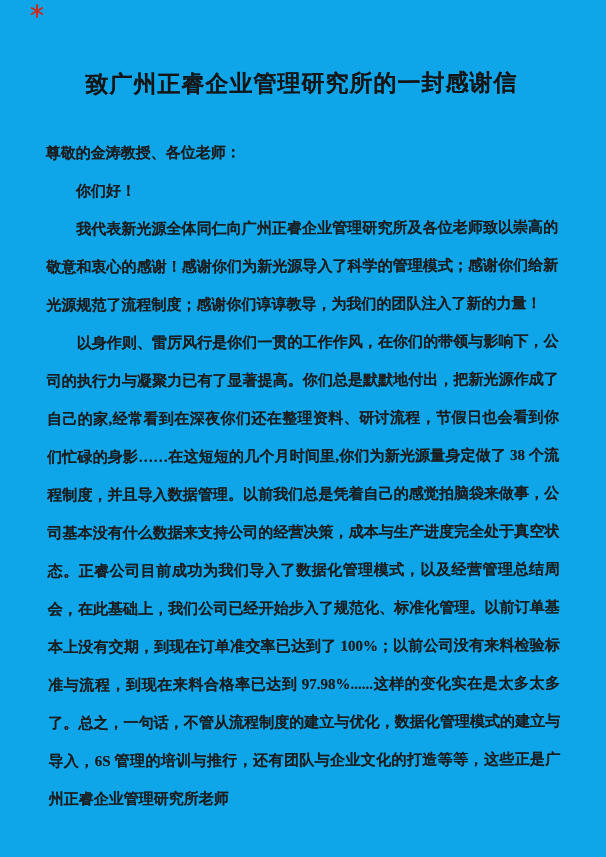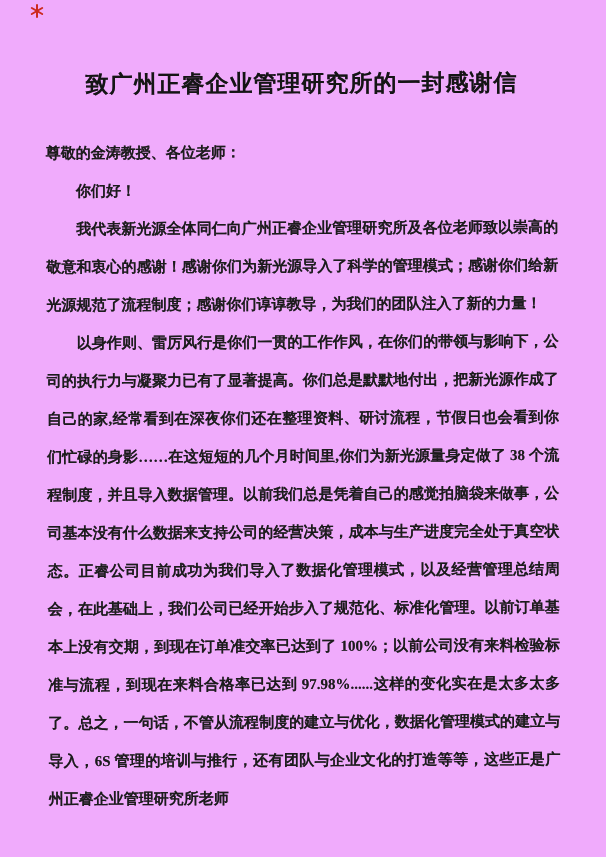--- a/index.html
+++ b/index.html
@@ -10,21 +10,21 @@
   body {
     width: 606px;
     height: 857px;
     overflow: hidden;
     position: relative;
     font-family: "Liberation Serif", "DejaVu Serif", serif;
   }
   .page {
     position: absolute;
     inset: 0;
-    background: #f0abfc;
+    background: #0ea5e9;
   }
   
   .red-mark {
     position: absolute;
     left: 30px;
     top: 4px;
     width: 14px;
     height: 14px;
   }
   .red-mark i {

